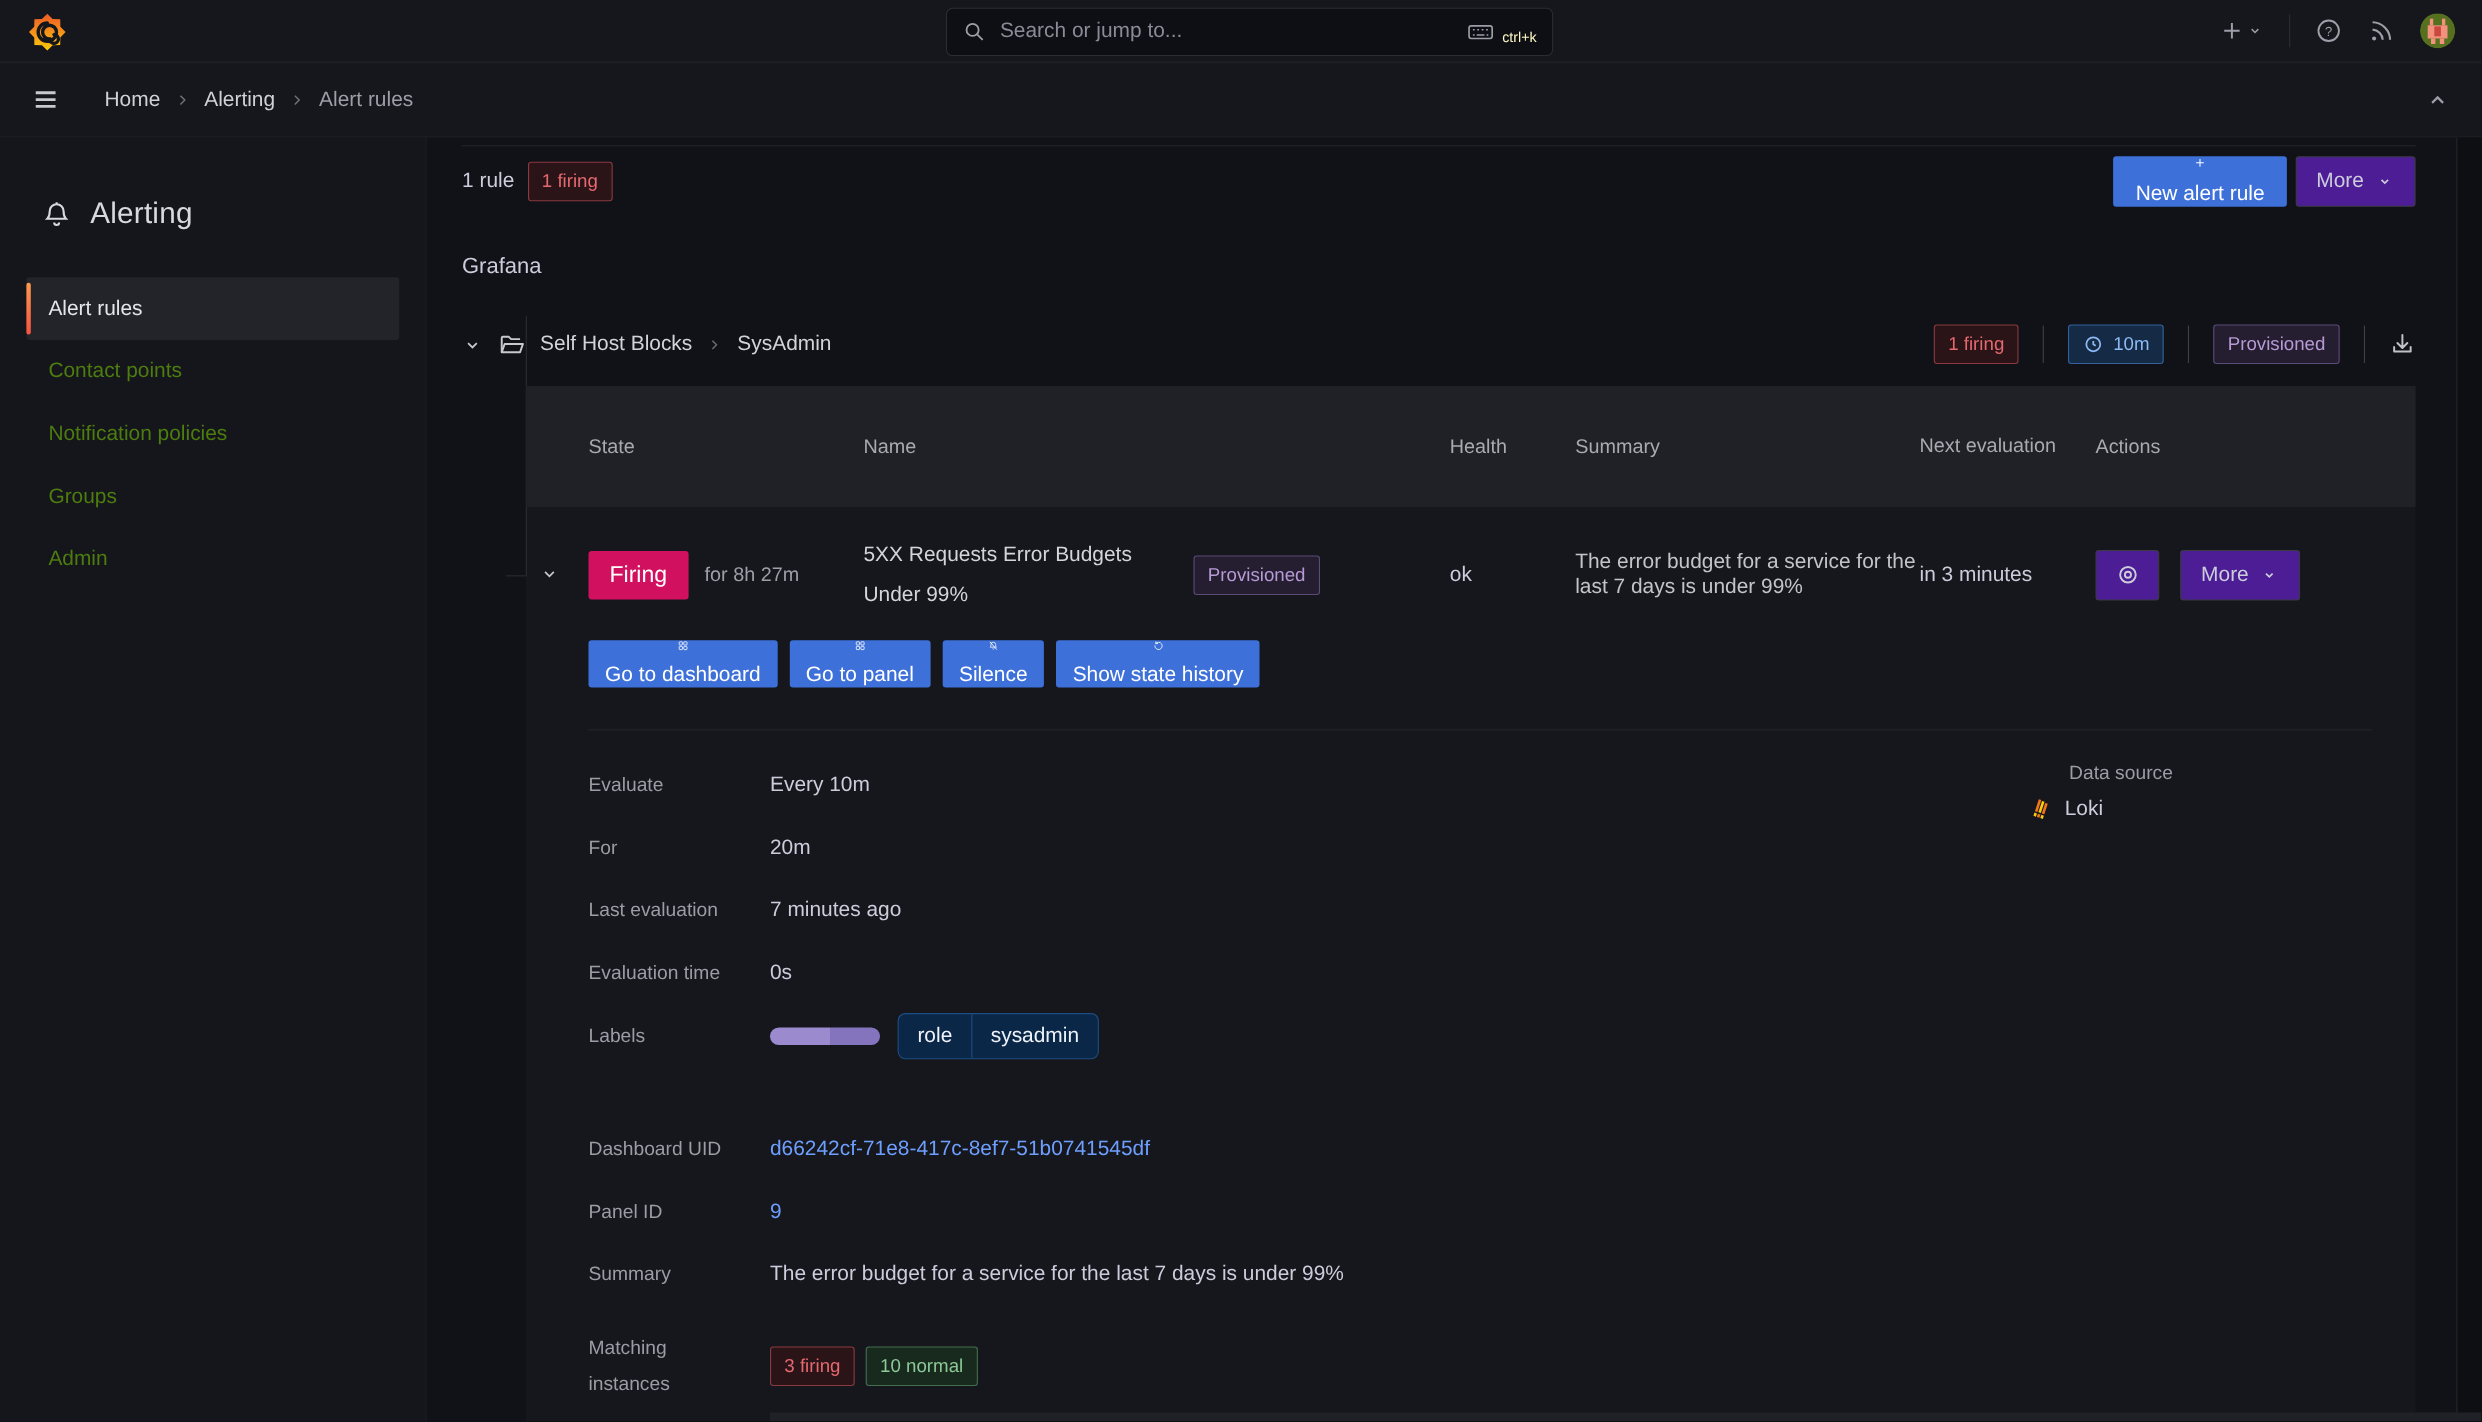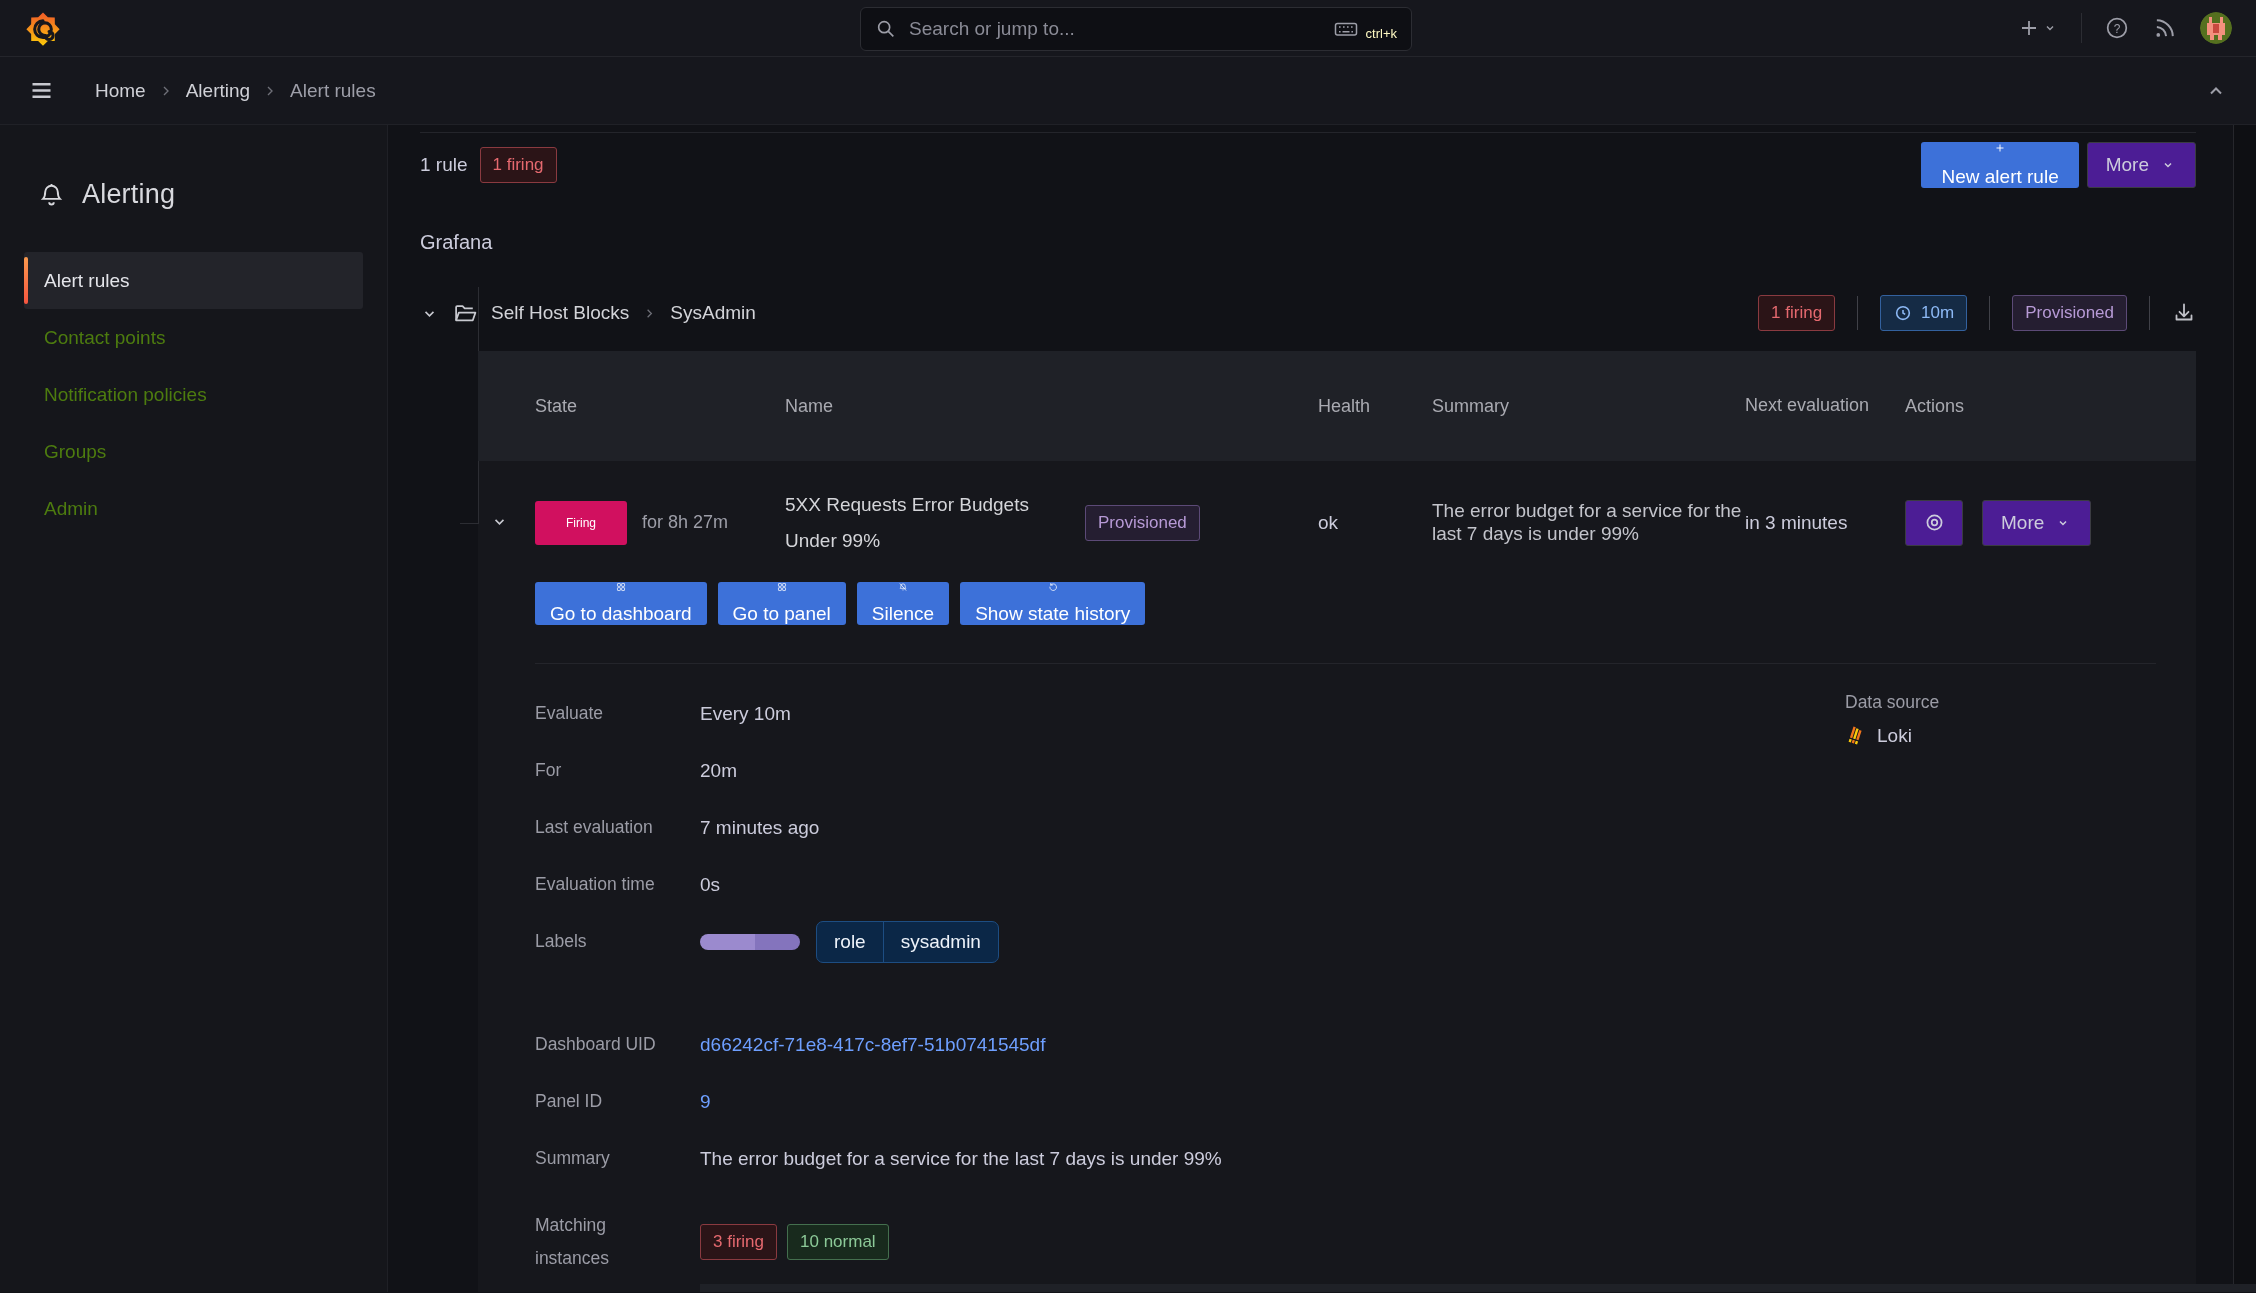--- a/index.html
+++ b/index.html
@@ -118,21 +118,21 @@
   .col-actions { flex:1; }
   .th-next-inner { width:110px; line-height:1.55; }
 
   .trow {
     position:absolute; left:0; right:0; top:110px; height:123px;
     display:flex; align-items:center; padding-left:57px;
   }
   .row-caret { position:absolute; left:12px; top:161px; color:#c8c9d0; cursor:pointer; }
   .state-cell { display:flex; align-items:center; gap:15px; }
   .state-badge {
-    background:#d1105f; color:#fff; font-size:12px; height:44px; padding:0 31px;
+    background:#d1105f; color:#fff; font-size:21px; height:44px; padding:0 19px;
     border-radius:3px; display:inline-flex; align-items:center;
   }
   .state-for { font-size:18px; color:#9d9ea8; }
   .name-cell { display:flex; align-items:center; }
   .rule-name { width:300px; font-size:19px; color:#d4d5d9; line-height:1.85; cursor:pointer; }
   .health-ok { font-size:19px; color:#ccccdc; }
   .summary-text { width:245px; font-size:19px; color:#c3c4cb; line-height:1.2; }
   .next-eval { font-size:19px; color:#ccccdc; }
   .actions-cell { display:flex; align-items:center; gap:19px; }
   .btn-eye { width:58px; justify-content:center; padding:0; }
@@ -159,21 +159,21 @@
   }
   .label-tag .seg { display:flex; align-items:center; padding:0 17px; font-size:19px; color:#eef3fa; }
   .label-tag .seg-div { width:1px; background:#1d4d82; }
 
   .matching { display:flex; align-items:center; margin-top:22px; }
   .matching .dlabel { width:165px; line-height:1.9; }
   .matching-label-inner { width:100px; }
   .matching-badges { display:flex; gap:10px; }
 
   .datasource { position:absolute; left:1457px; top:567px; }
-  .ds-label { font-size:17.5px; color:#9b9ca6; }
+  .ds-label { font-size:17.5px; color:#9b9ca6;margin-left:36px; }
   .ds-row { display:flex; align-items:center; gap:10px; margin-top:12px; }
   .ds-name { font-size:19px; color:#ccccdc; }
 
   .bottom-bar { position:absolute; left:312px; right:0; bottom:0; height:8px; background:#1f2127; }
 </style>
 </head>
 <body>
 
 <header class="topbar">
   <span class="logo">

